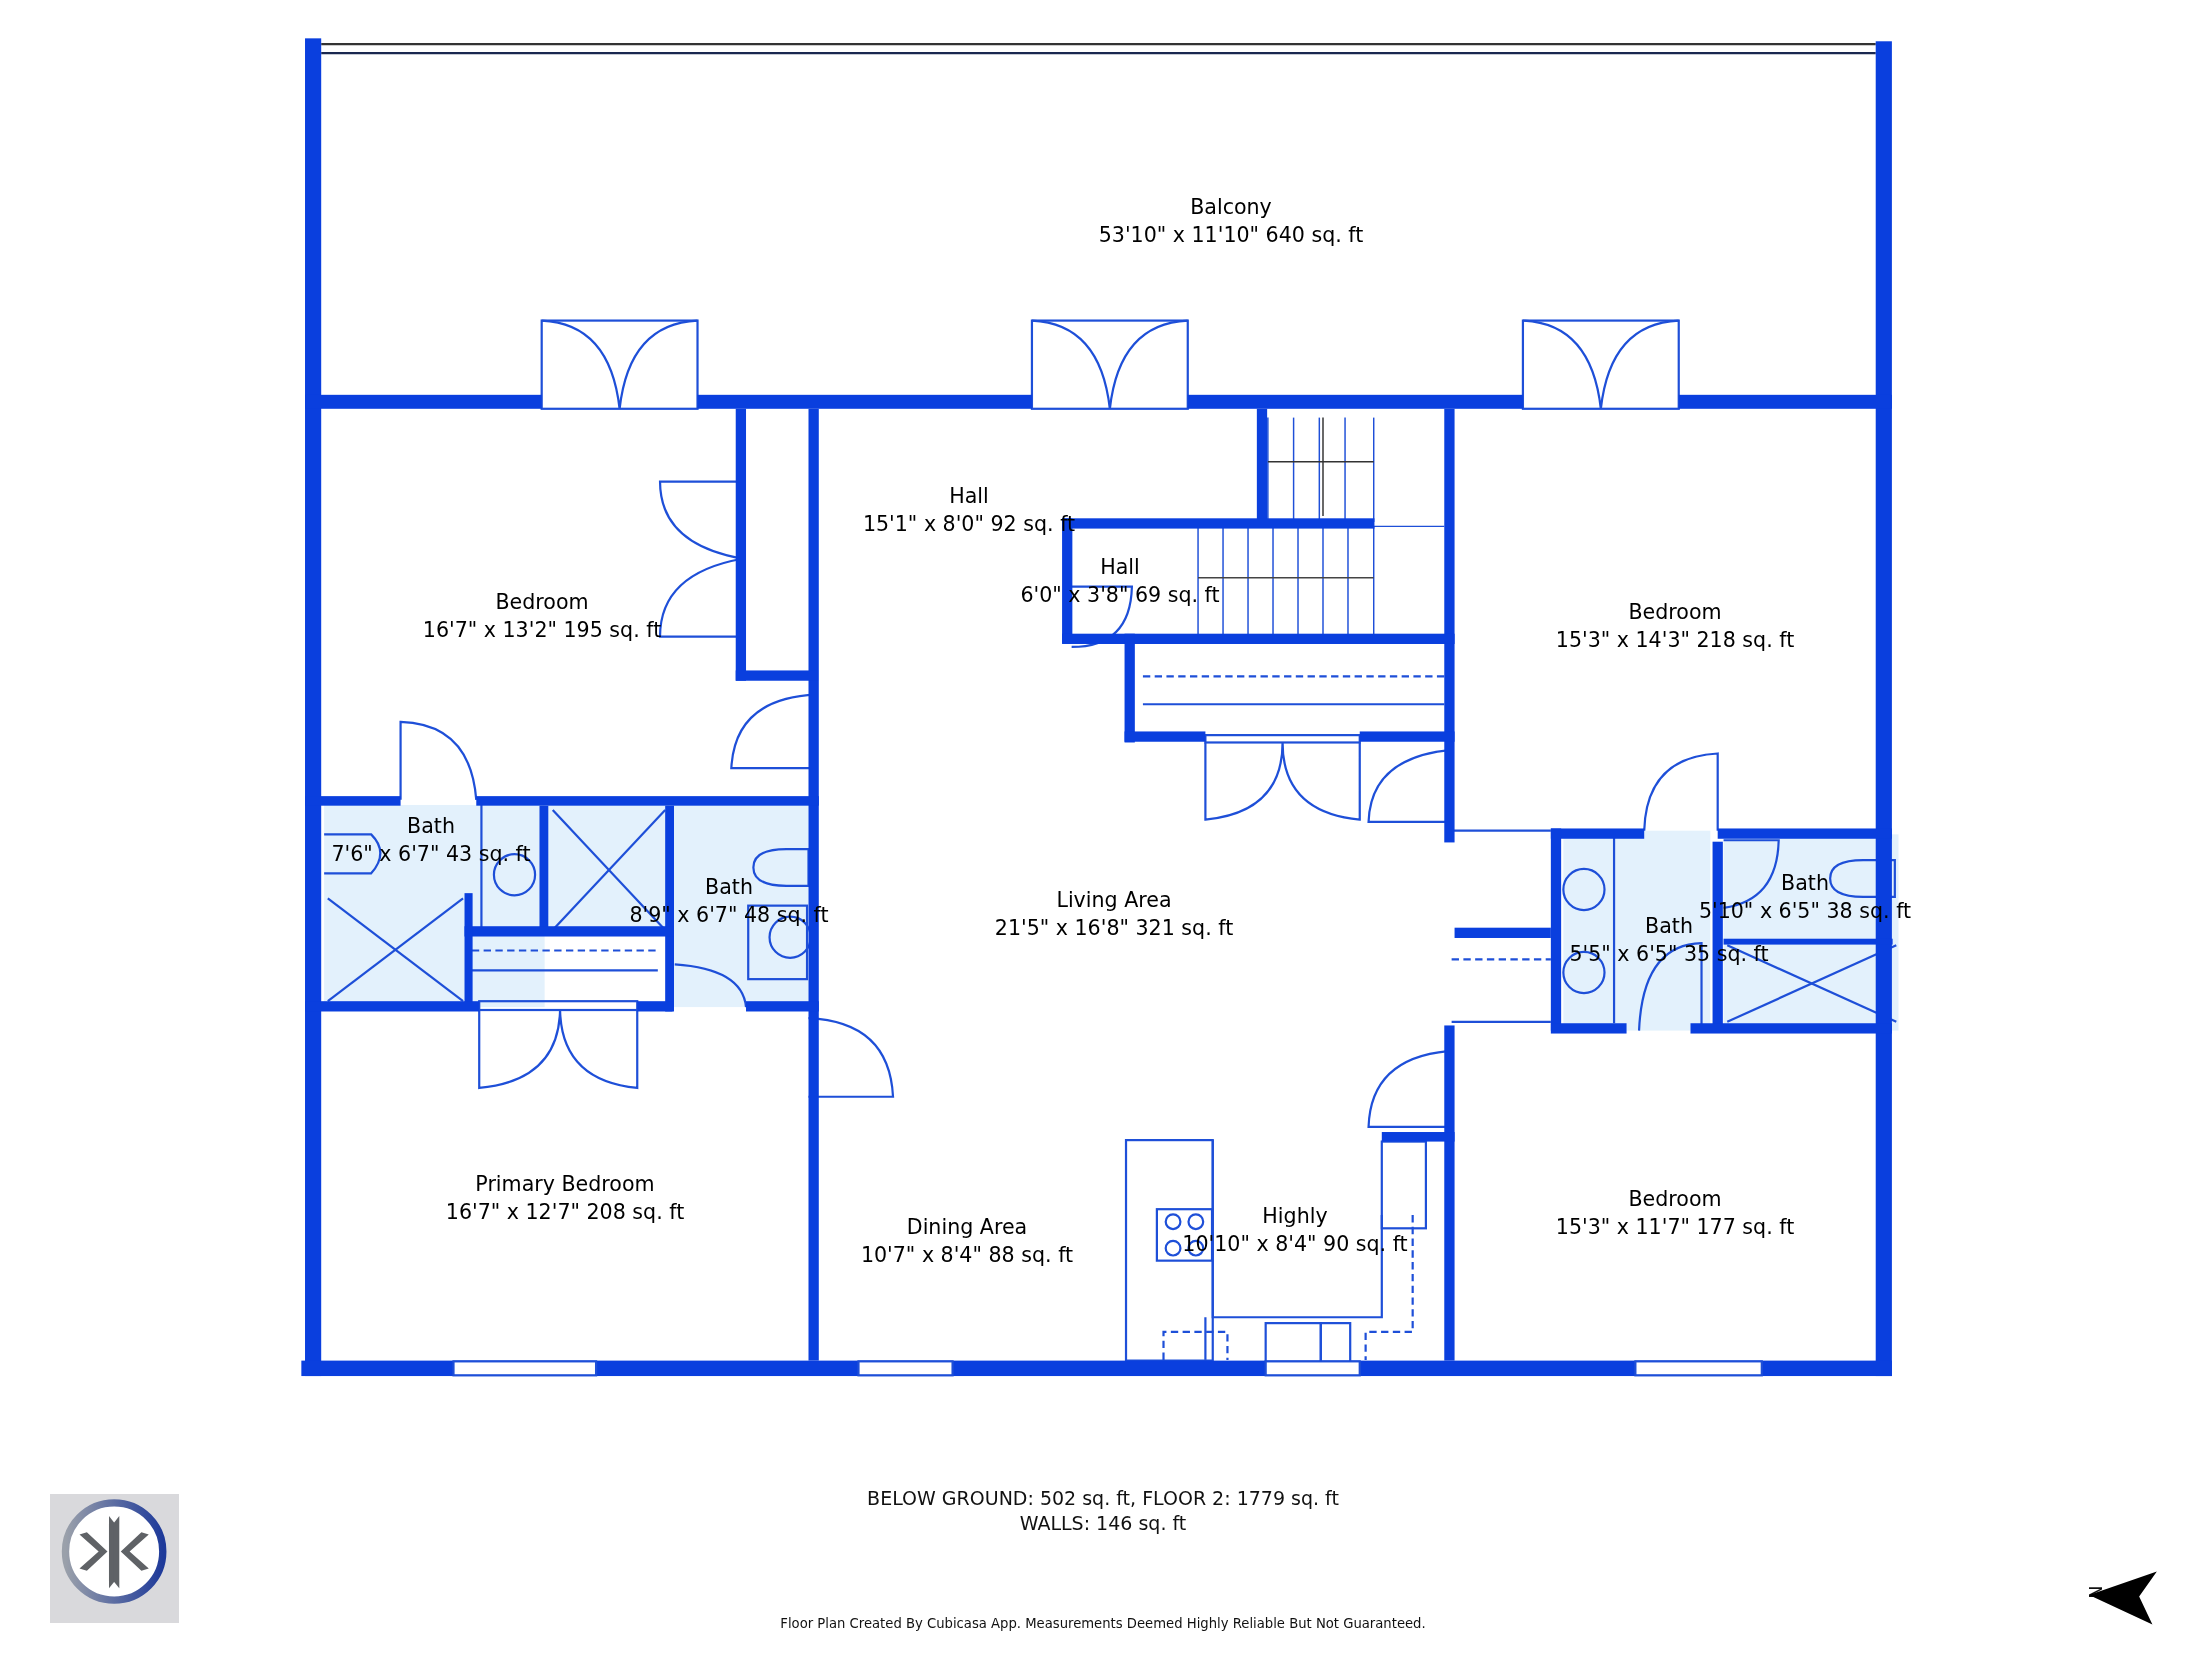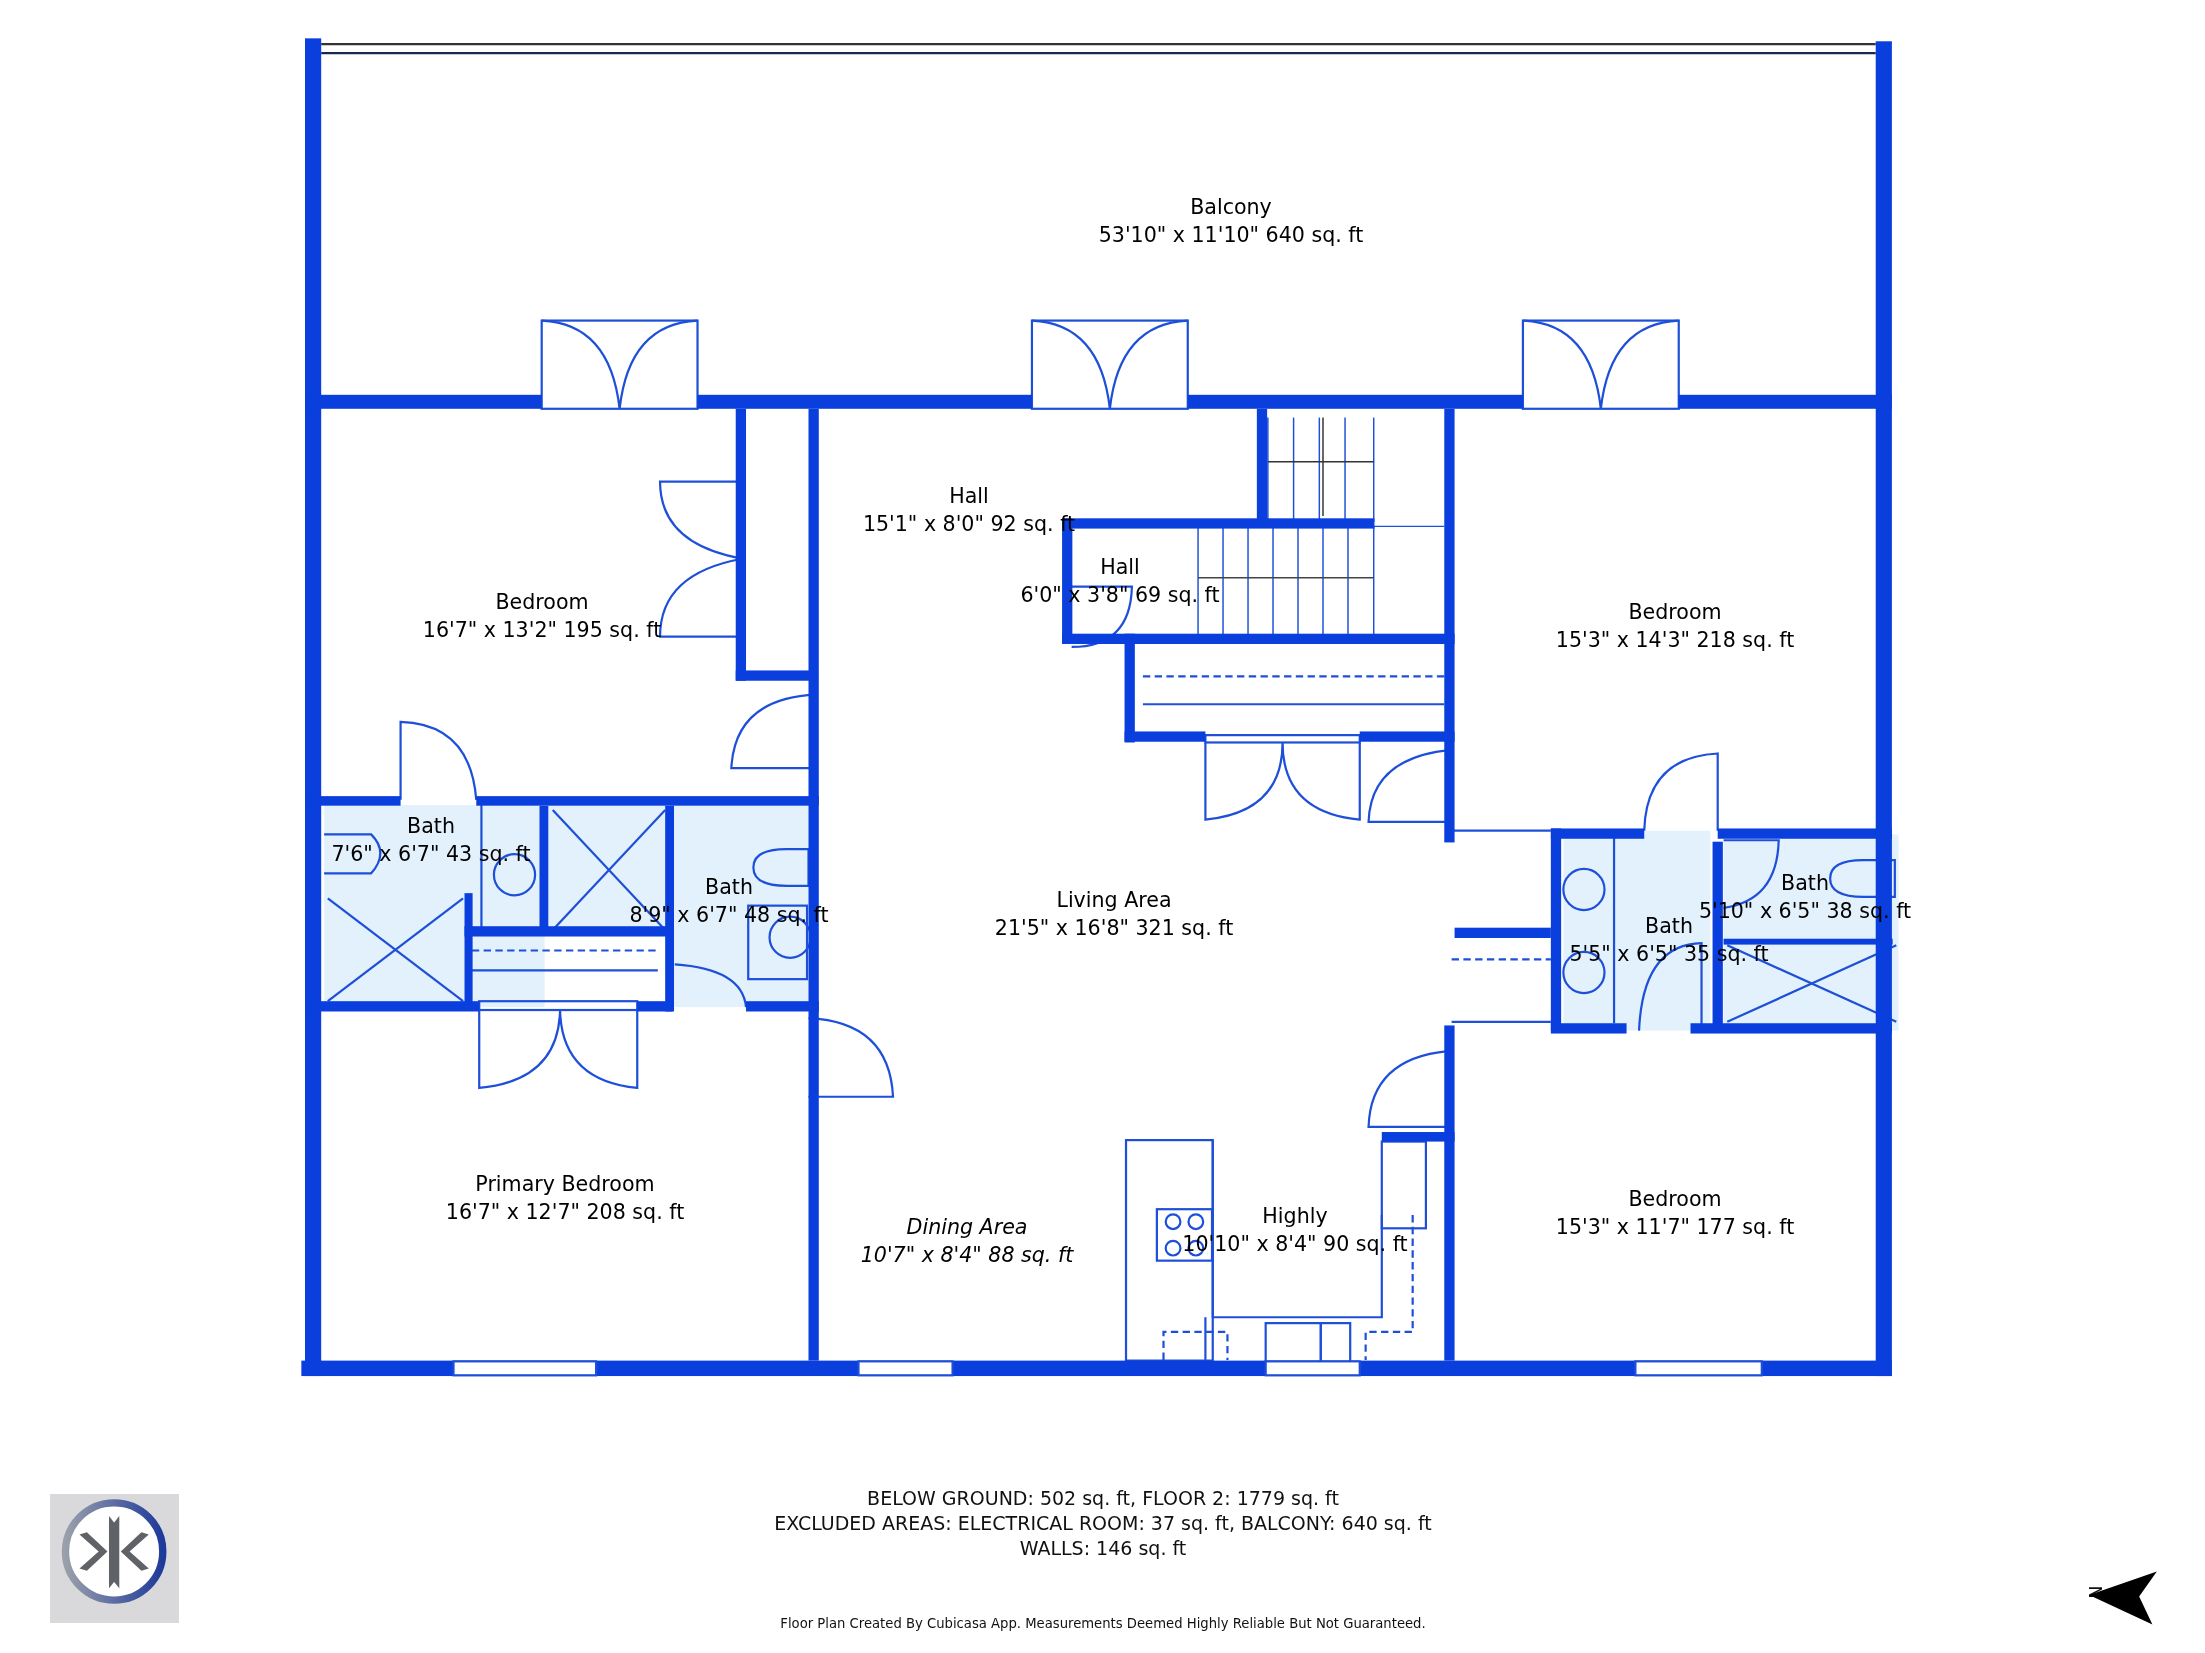--- a/index.html
+++ b/index.html
@@ -220,36 +220,35 @@
     <span>5'5" x 6'5" 35 sq. ft</span>
   </div>
 <div class="room-label" style="left:1805px;top:869px;">
     <span>Bath</span>
     <span>5'10" x 6'5" 38 sq. ft</span>
   </div>
 <div class="room-label" style="left:565px;top:1170px;">
     <span>Primary Bedroom</span>
     <span>16'7" x 12'7" 208 sq. ft</span>
   </div>
-<div class="room-label" style="left:967px;top:1213px;font-style:italic;">
+<div class="room-label" style="left:967px;top:1213px;">
     <span>Dining Area</span>
     <span>10'7" x 8'4" 88 sq. ft</span>
   </div>
 <div class="room-label" style="left:1295px;top:1202px;">
     <span>Highly</span>
     <span>10'10" x 8'4" 90 sq. ft</span>
   </div>
 <div class="room-label" style="left:1675px;top:1185px;">
     <span>Bedroom</span>
     <span>15'3" x 11'7" 177 sq. ft</span>
   </div>
 
 <div class="summary">
   <div>BELOW GROUND: 502 sq. ft, FLOOR 2: 1779 sq. ft</div>
-  <div>EXCLUDED AREAS: ELECTRICAL ROOM: 37 sq. ft, BALCONY: 640 sq. ft</div>
   <div>WALLS: 146 sq. ft</div>
 </div>
 <div class="credit">Floor Plan Created By Cubicasa App. Measurements Deemed Highly Reliable But Not Guaranteed.</div>
 
 <div class="logo">
   <svg width="129" height="129" viewBox="0 0 175 175">
     <defs>
         <linearGradient id="rg" x1="0" x2="1">
           <stop offset="0" stop-color="#9aa0aa"></stop>
           <stop offset="1" stop-color="#1e3a9a"></stop>

